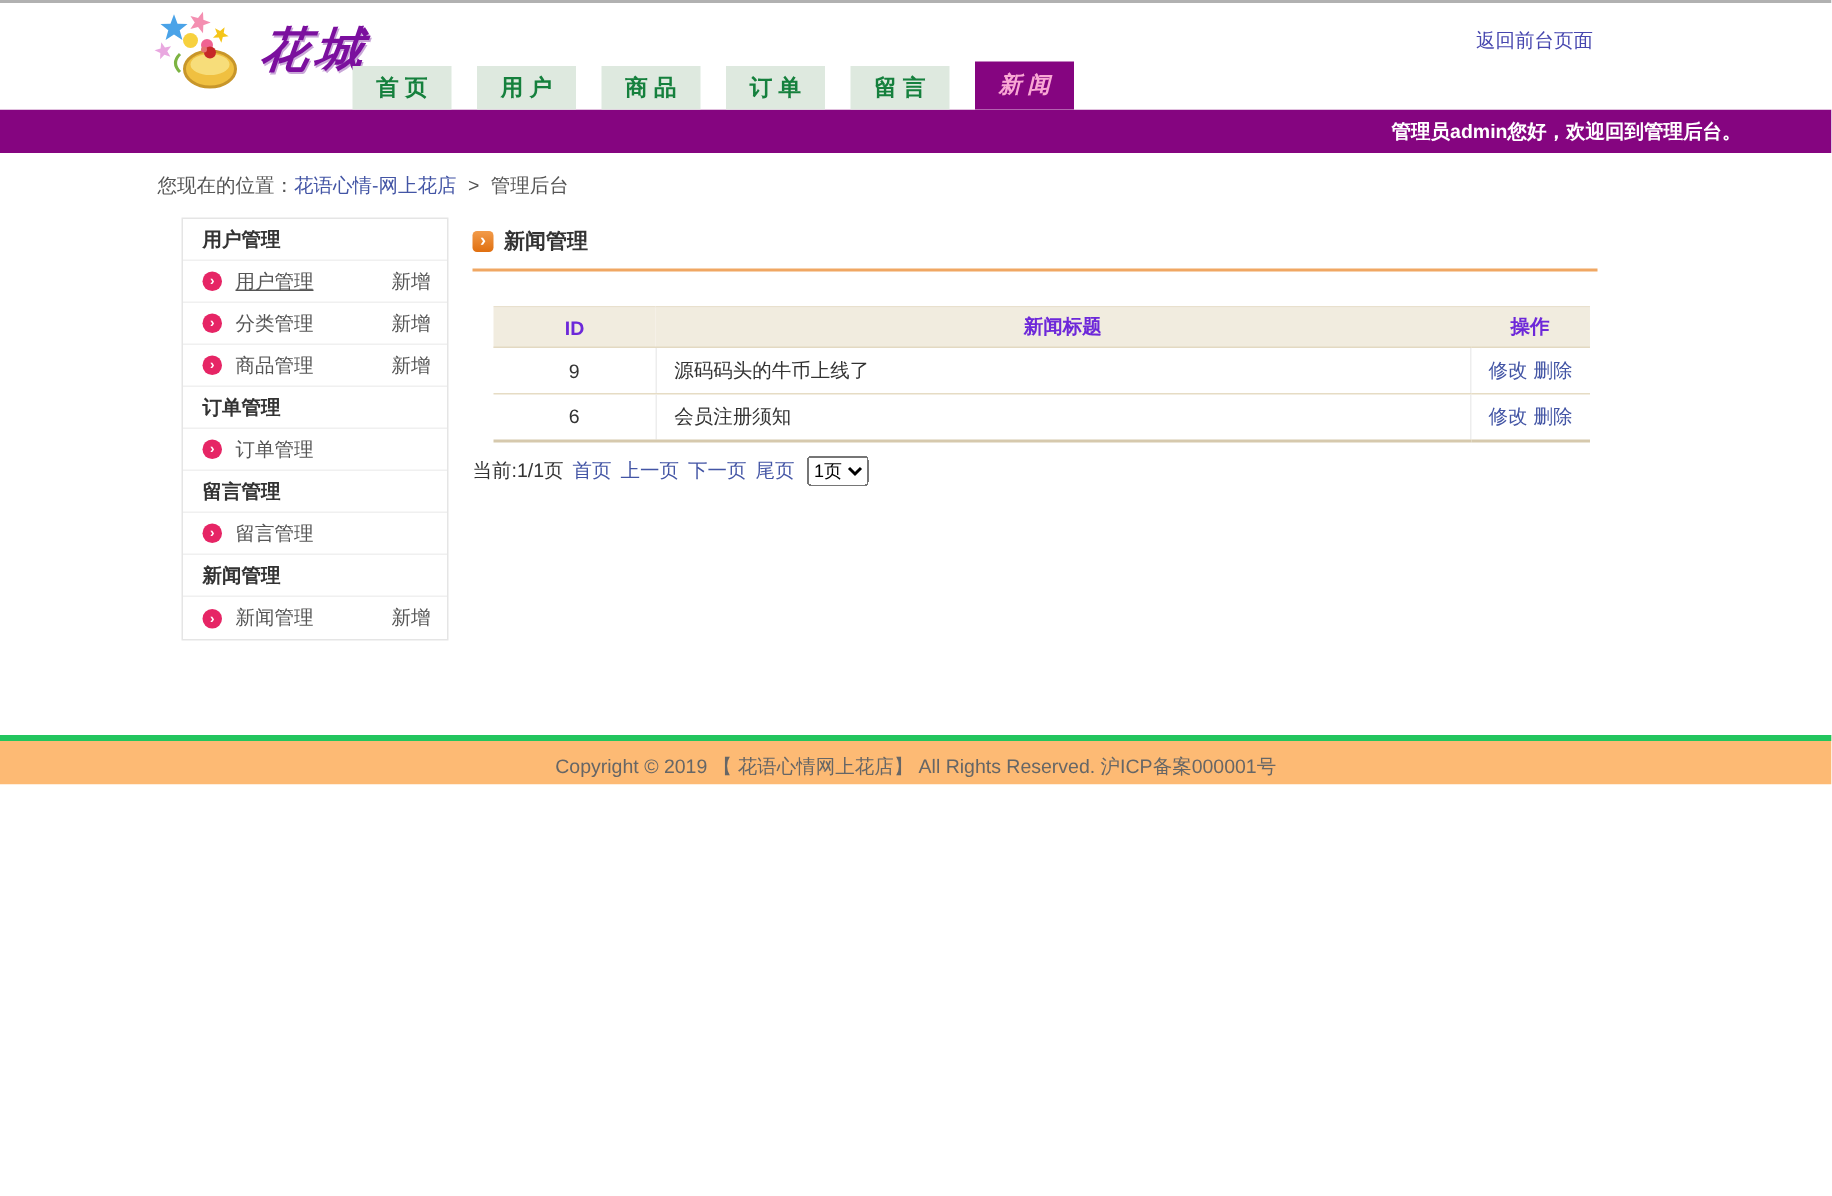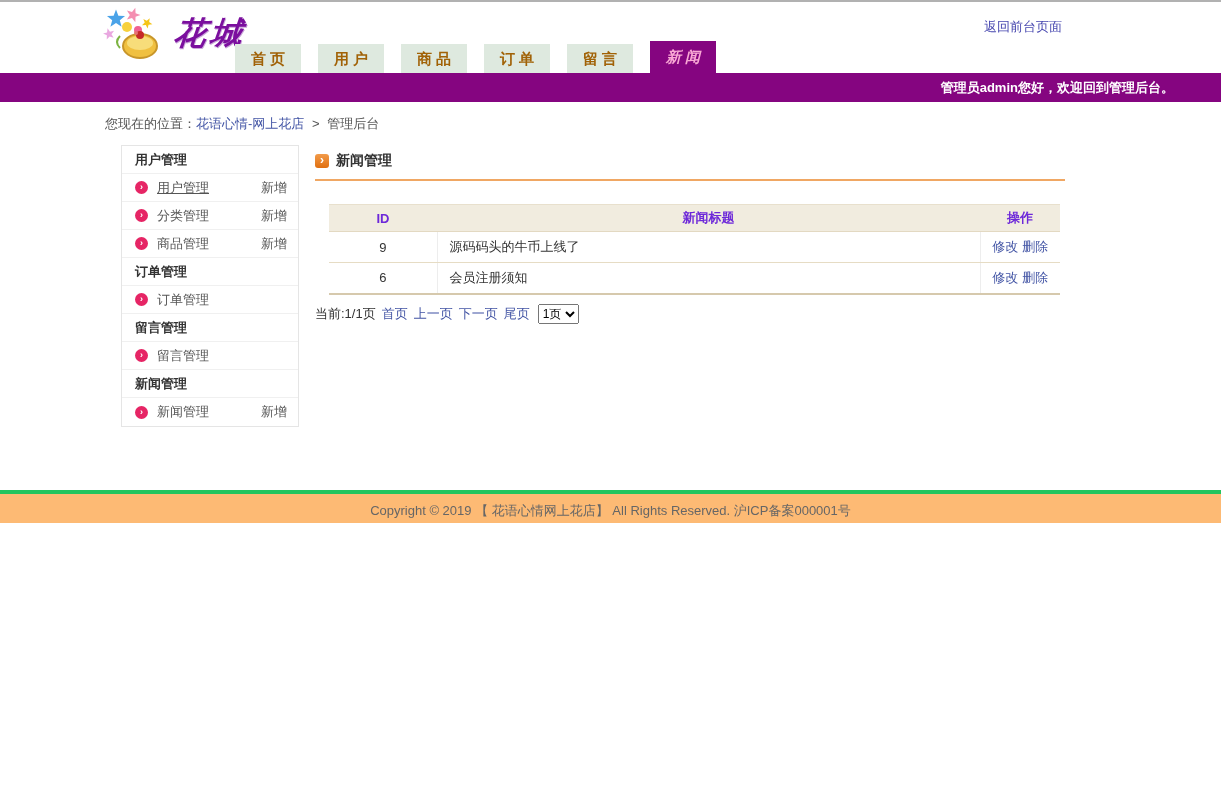--- a/index.html
+++ b/index.html
@@ -10,27 +10,27 @@
 
   
   .header { position:relative; height:71px; background:#fff; }
   .logo { position:absolute; left:100px; top:4px; display:flex; align-items:center; cursor:pointer; }
   .logo-text { font-family:"DejaVu Serif","Liberation Serif",serif; font-style:italic; font-weight:bold;
                font-size:32px; color:#7b0f9e; margin-left:2px; letter-spacing:4px;
                text-shadow:1px 1px 0 #c9a7d8; transform:skewX(-6deg); }
   .back-link { position:absolute; right:159px; top:16px; color:#4747af; text-decoration:none; font-size:13px; }
   .tabs { position:absolute; left:235px; bottom:0; display:flex; align-items:flex-end; }
   .tab { display:block; width:66px; height:29px; line-height:29px; text-align:center;
-         background:#dee9df; color:#a16207; font-weight:bold; font-size:15px;
+         background:#dee9df; color:#15803d; font-weight:bold; font-size:15px;
          margin-right:17px; text-decoration:none; white-space:nowrap; }
   .tab.active { background:#850580; color:#f9a8d4; height:32px; line-height:32px;font-style:italic; }
 
   
   .purplebar { height:29px; line-height:29px; background:#850580; color:#fff;
-               text-align:right; padding-right:47px; font-size:13px; font-weight:bold; }
+               text-align:right; padding-right:60px; font-size:13px; font-weight:bold; }
 
   
   .content { min-height:388px; background:#fff; }
   .container { margin-left:100px; width:965px; }
   .breadcrumb { padding:13px 0 12px 5px; font-size:13px; color:#555; }
   .breadcrumb a { color:#4355a5; text-decoration:none; }
   .breadcrumb .sep { margin:0 4px; color:#555; }
 
   .row { display:flex; align-items:flex-start; }
 

